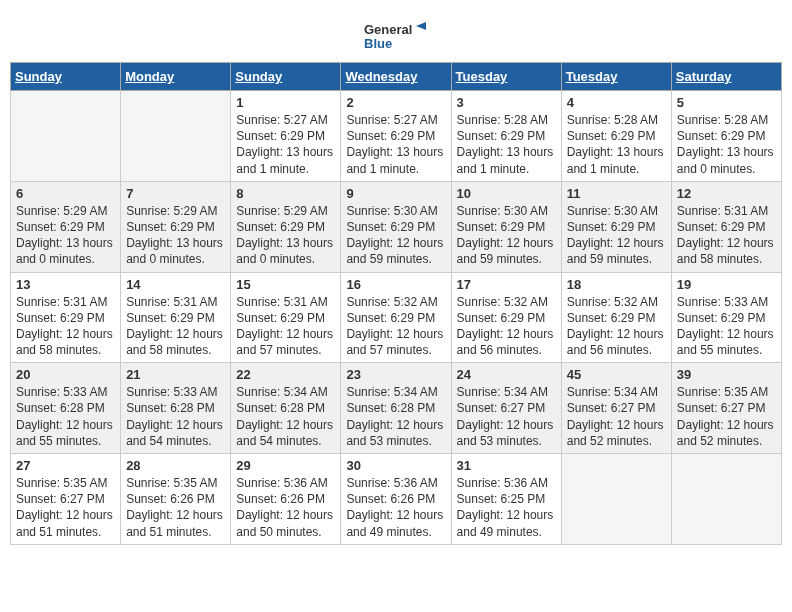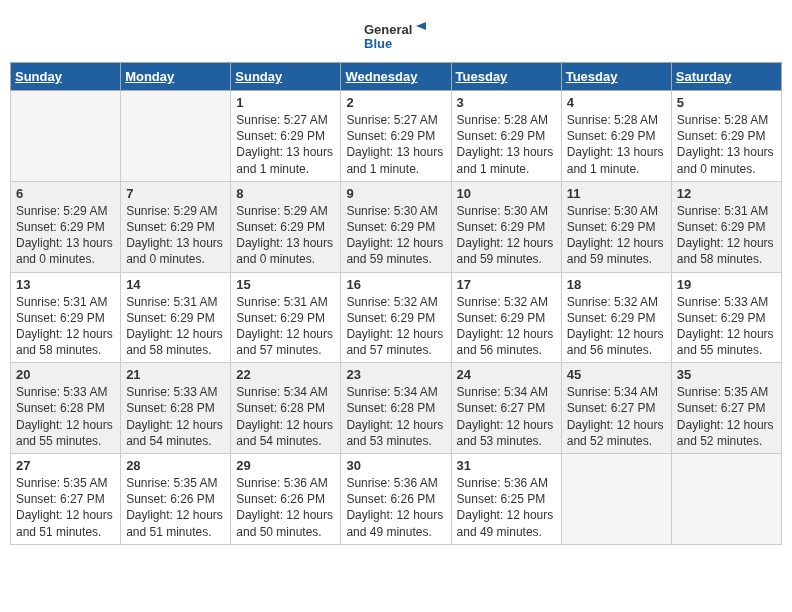--- a/index.html
+++ b/index.html
@@ -266,21 +266,21 @@
 Sunset: 6:27 PM
 Daylight: 12 hours and 53 minutes.</div>
         </td>
         <td>
           <div class="day-num">45</div>
           <div class="cell-text" style="white-space: pre-line;">Sunrise: 5:34 AM
 Sunset: 6:27 PM
 Daylight: 12 hours and 52 minutes.</div>
         </td>
         <td>
-          <div class="day-num">35</div>
+          <div class="day-num">39</div>
           <div class="cell-text" style="white-space: pre-line;">Sunrise: 5:35 AM
 Sunset: 6:27 PM
 Daylight: 12 hours and 52 minutes.</div>
         </td>
       </tr>
       <tr>
         <td>
           <div class="day-num">27</div>
           <div class="cell-text" style="white-space: pre-line;">Sunrise: 5:35 AM
 Sunset: 6:27 PM

